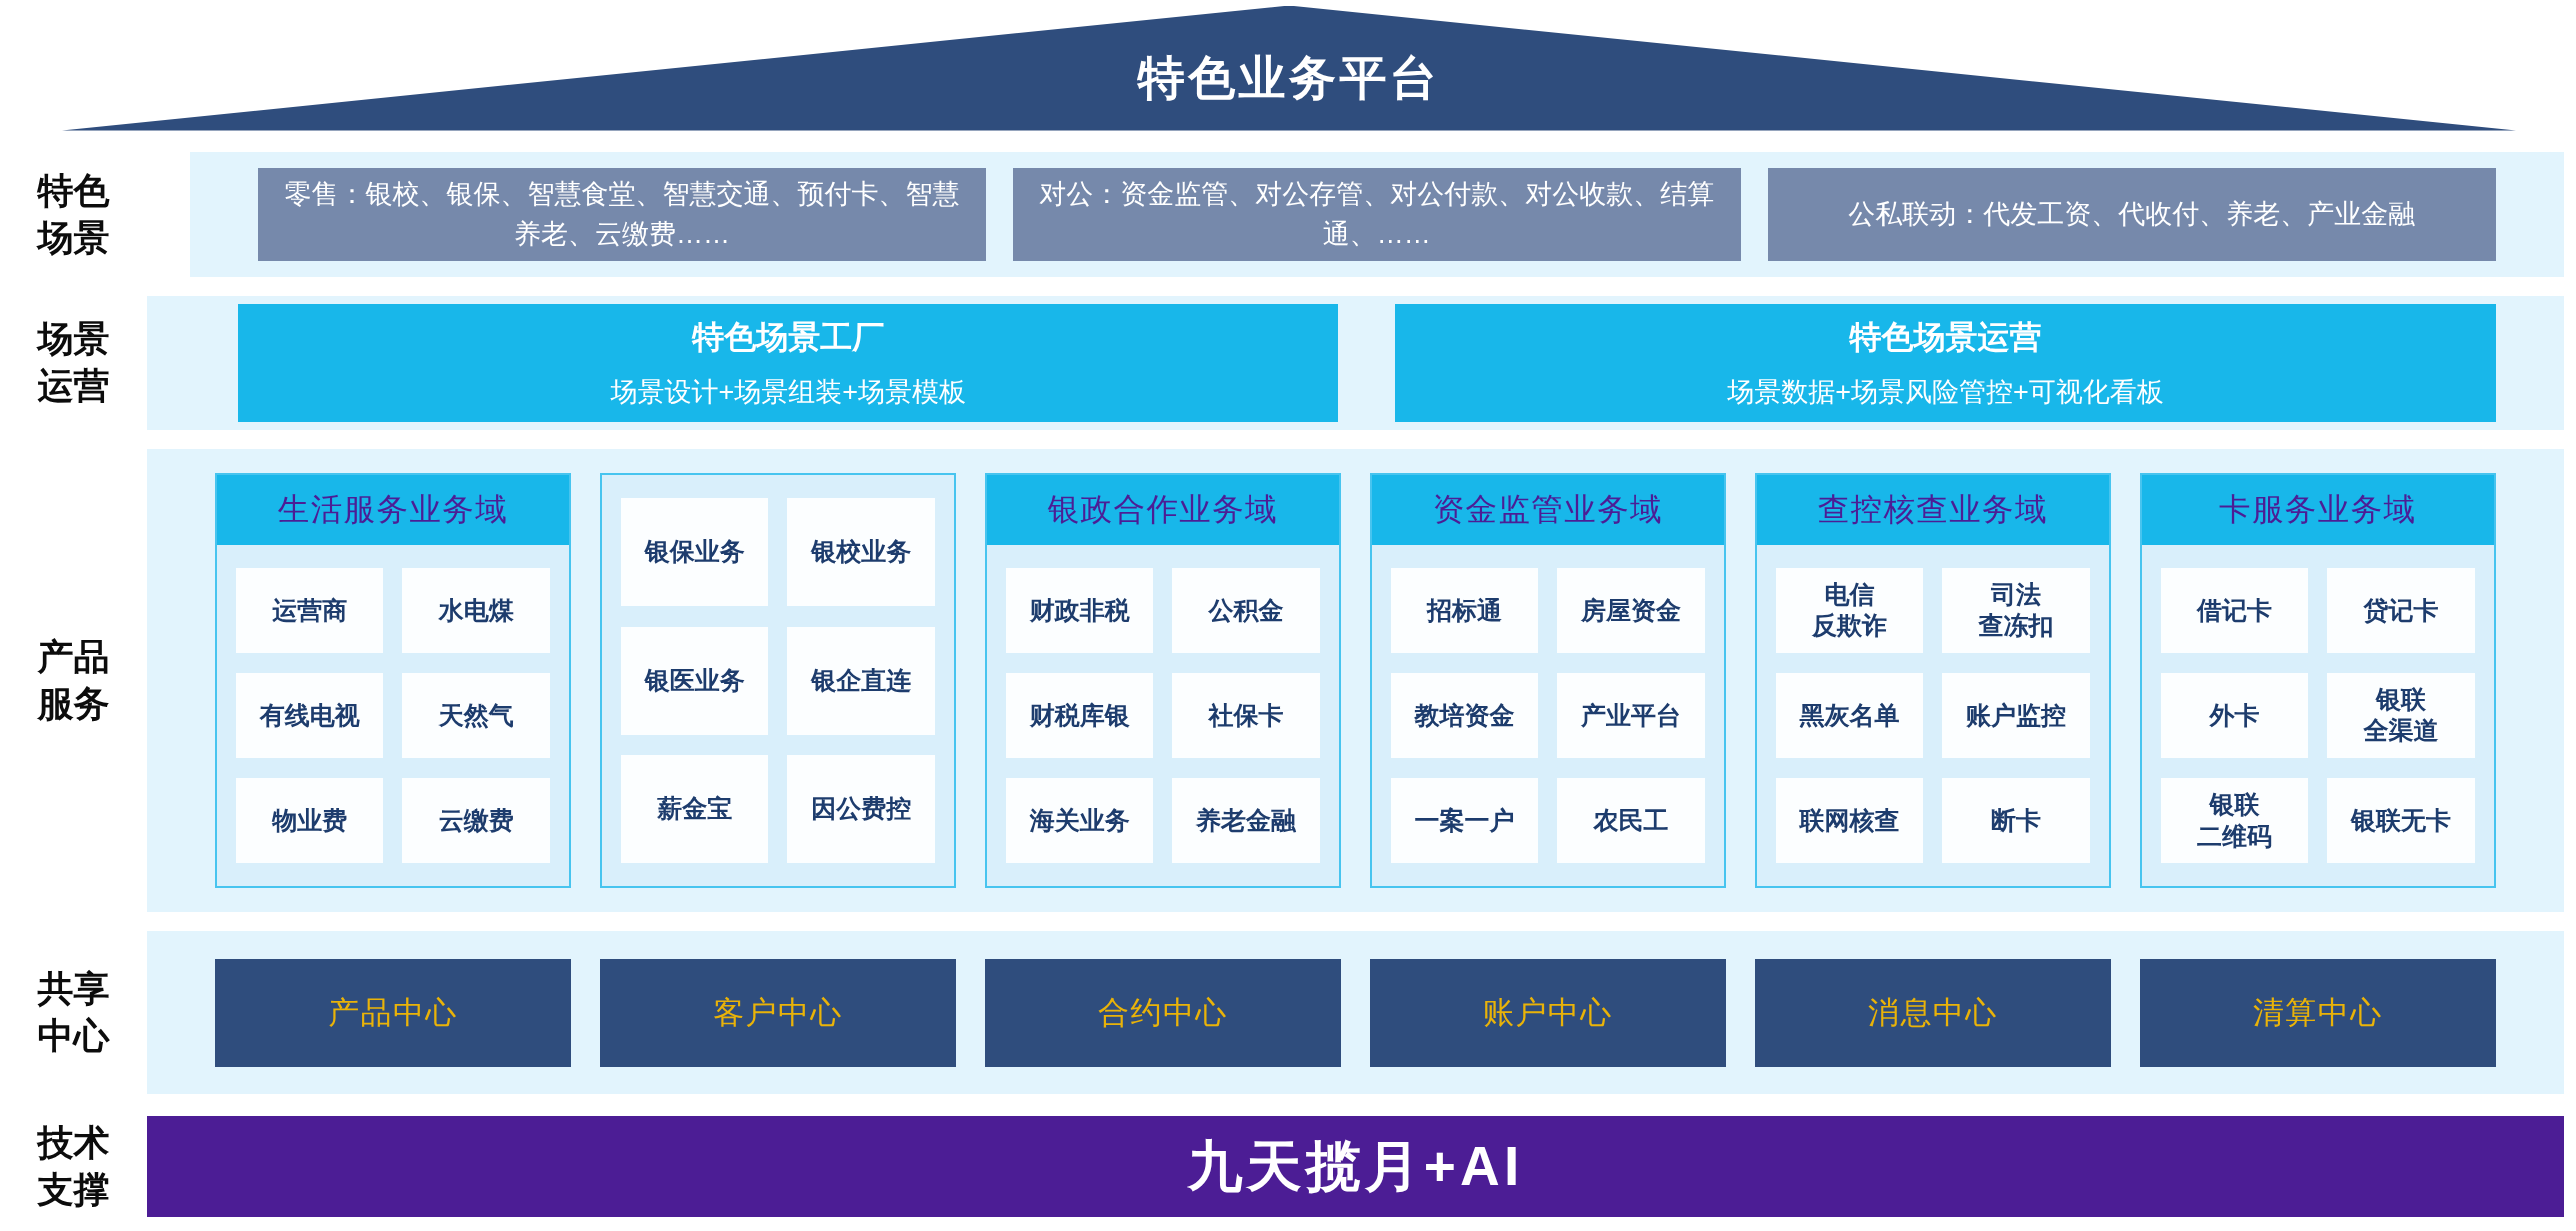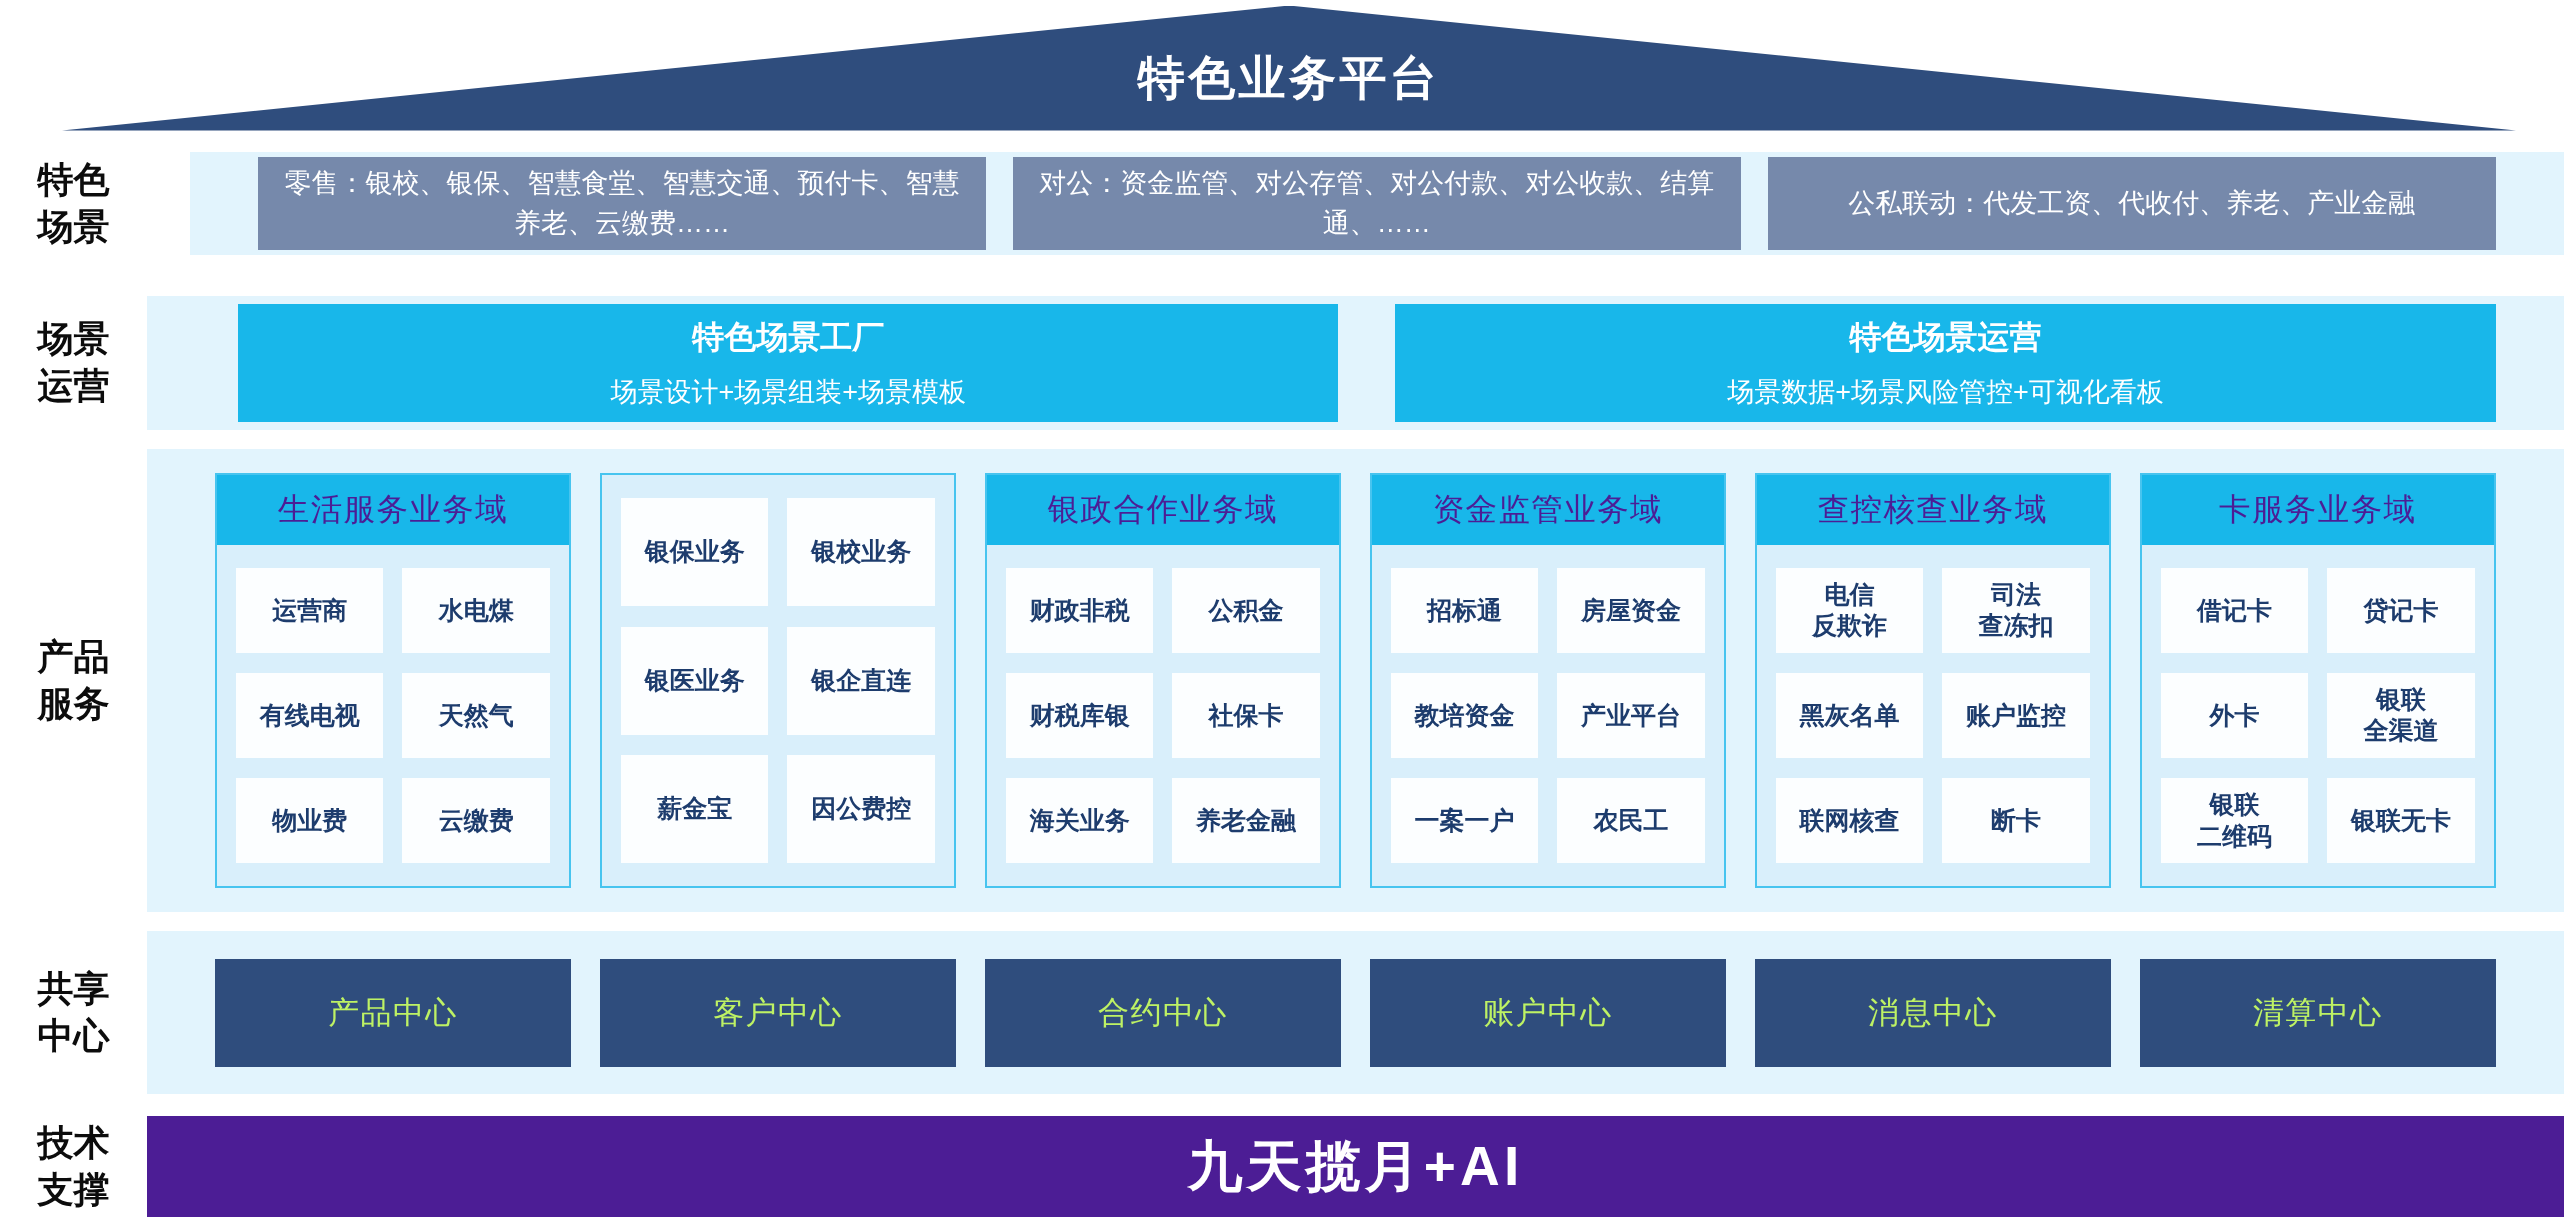--- a/index.html
+++ b/index.html
@@ -35,21 +35,21 @@
     font-size:36px;font-weight:600;color:#0c0c0c;
     white-space:pre-line;text-align:center;line-height:1.3;
   }
   .strip{
     flex:1;background:#e2f4fd;margin-right:12.3px;
     display:flex;align-items:center;
     padding:0 68px;box-sizing:border-box;
   }
 
   
-  .band-scenes{top:152px;height:103px;gap:43px;}
+  .band-scenes{top:152px;height:125px;gap:43px;}
   .band-scenes .strip{gap:27px;}
   .scene-box{
     flex:1;height:93px;background:#7689ab;color:#ffffff;
     display:flex;align-items:center;justify-content:center;
     text-align:center;font-size:27px;line-height:1.45;
     padding:0 25px;box-sizing:border-box;
   }
 
   
   .band-operation{top:296px;height:134px;}
@@ -84,21 +84,21 @@
     background:#fcfeff;color:#1d3c6d;
     display:flex;align-items:center;justify-content:center;
     font-size:25px;font-weight:600;text-align:center;
     white-space:pre-line;line-height:1.25;
   }
 
   
   .band-shared{top:931px;height:163px;}
   .band-shared .strip{gap:29px;}
   .center-box{
-    flex:1;height:108px;background:#2f4d7d;color:#bef264;
+    flex:1;height:108px;background:#2f4d7d;color:#eab308;
     display:flex;align-items:center;justify-content:center;
     font-size:31px;letter-spacing:1.4px;
   }
 
   
   .band-tech{top:1116px;height:101px;}
   .tech-box{
     flex:1;margin-right:12.3px;background:#4c1d95;color:#ffffff;
     display:flex;align-items:center;justify-content:center;
     font-size:55px;font-weight:bold;letter-spacing:4.1px;

